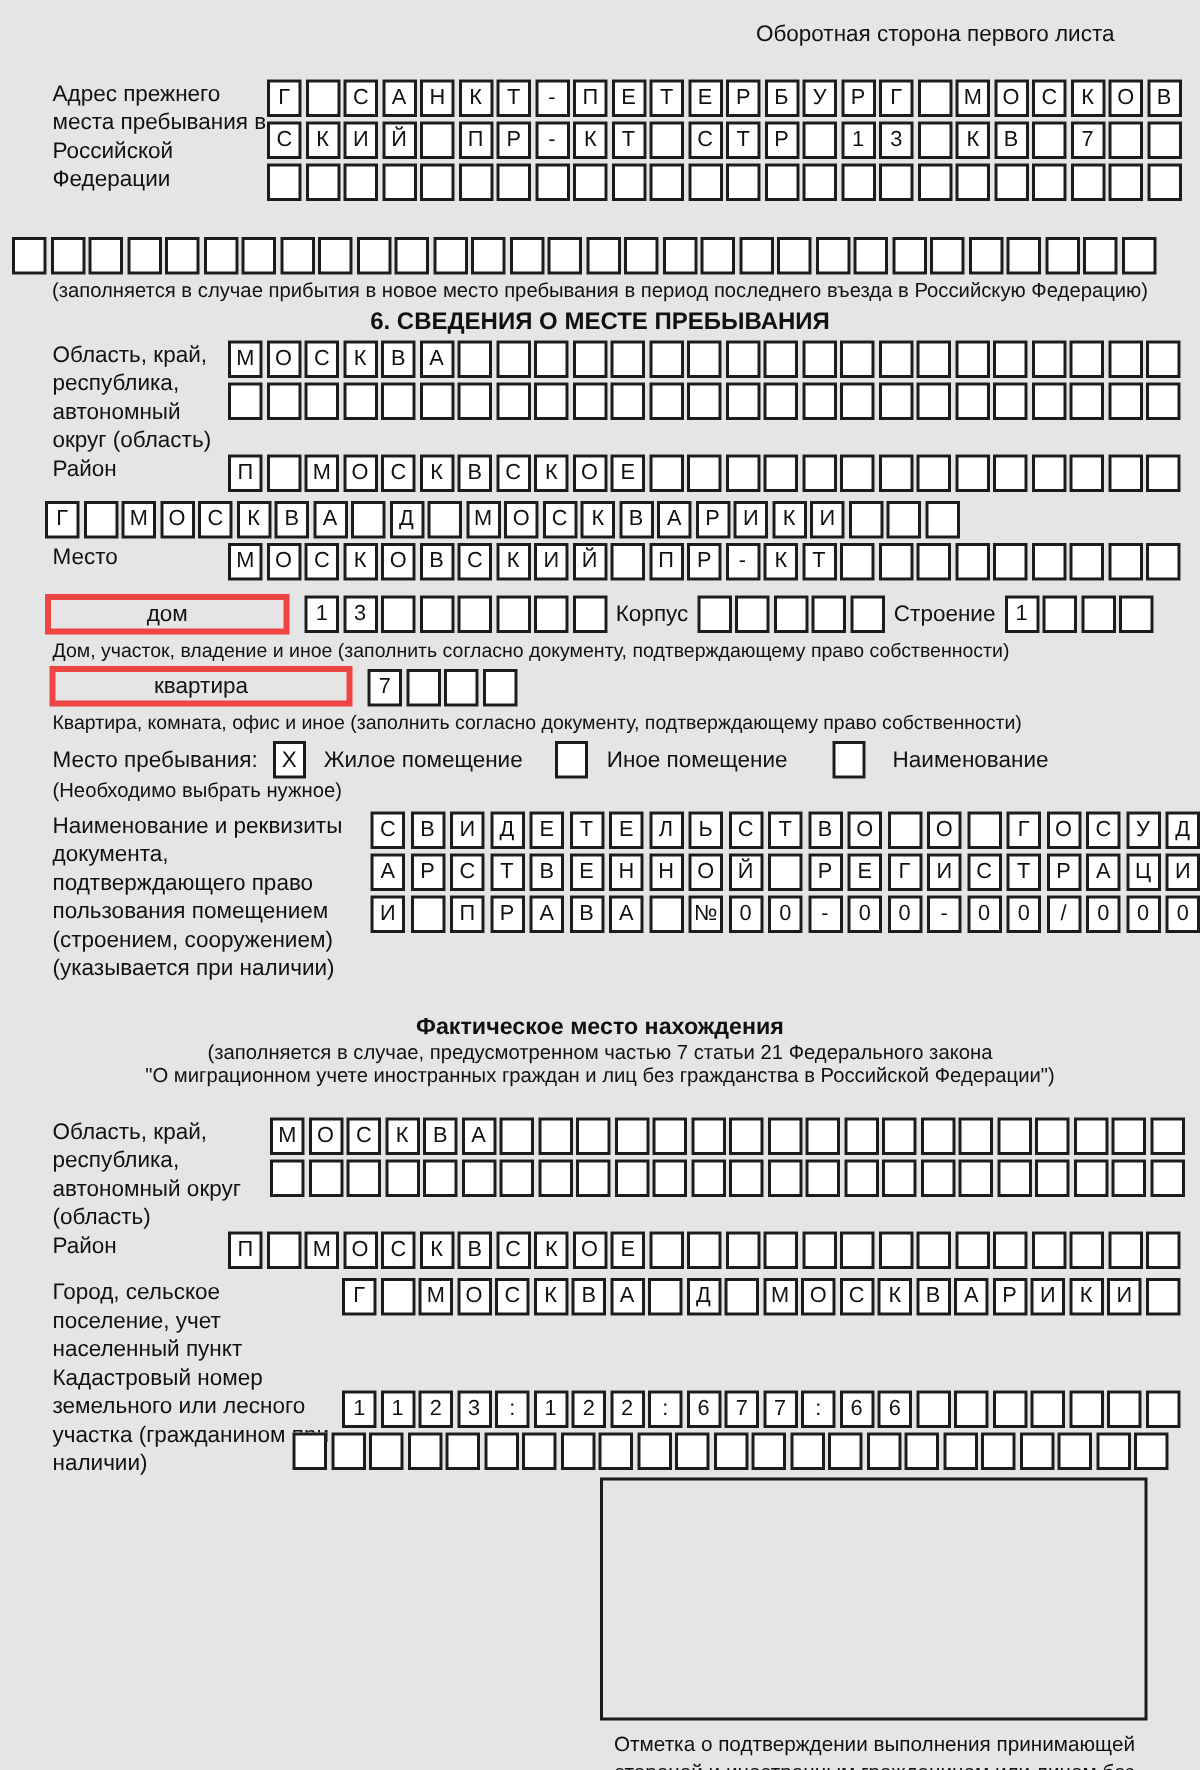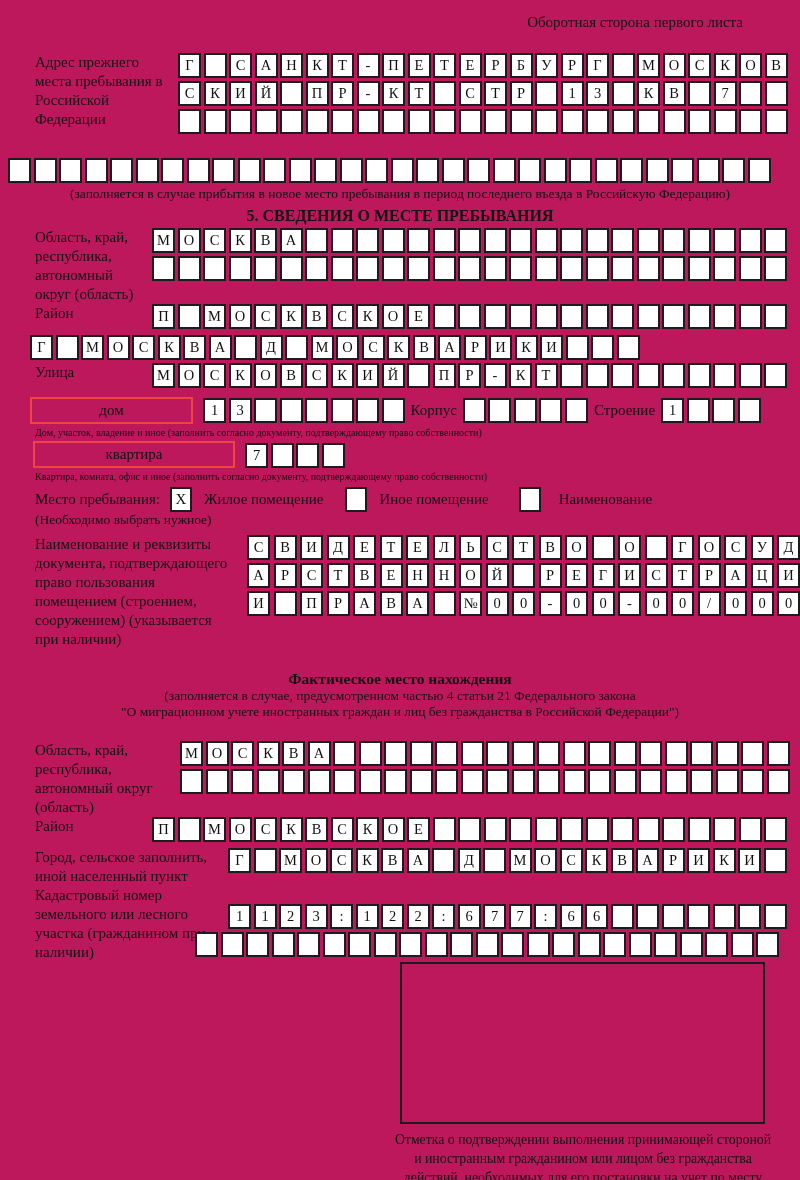--- a/index.html
+++ b/index.html
@@ -1,22 +1,22 @@
 <!DOCTYPE html>
 <html><head>
 <meta charset="utf-8">
 <style>
   html,body{margin:0;padding:0;background:#fff;}
   .page{
     position:relative;
     width:800px;height:1180px;
     margin:0 auto;
-    background:#be185d;
+    background:#e5e5e5;
     color:#111;
-    font-family:Liberation Serif, serif;
+    font-family:Liberation Sans, sans-serif;
     font-size:15px;
     overflow:hidden;
     box-sizing:border-box;
     padding-top:14px;
   }
   .hdr-right{ text-align:right; padding-right:57px; font-size:15px; }
 
   
   .cellrow{ display:flex; gap:2.5px; margin-bottom:3px; }
   .cell{
@@ -35,28 +35,28 @@
   .sub-title{ font-weight:bold; font-size:15.5px; text-align:center; }
   .mt3{margin-top:3px;} .mt4{margin-top:21px;} .mt5{margin-top:5px;}
   .mt6{margin-top:6px;} .mt7{margin-top:7px;} .mt22{margin-top:22px;}
   .indent30{ margin-left:30px; }
   .indent-cad2{ margin-left:-33px; }
   .cad-cells{ margin-top:18px; }
 
   
   .houserow{ display:flex; align-items:center; margin-left:30px; }
   .namedbox{
-    box-sizing:border-box; border:2px solid #ef4444; height:27px;
+    box-sizing:border-box; border:4px solid #ef4444; height:27px;
     display:flex; align-items:center; justify-content:center; font-size:15px;
   }
   .dom-box{ width:163px; margin-right:10px; }
   .kv-box{ width:202px; margin-right:10px; }
   .aptrow{ display:flex; align-items:flex-end; margin-left:33px; }
   .inline-lbl{ margin:0 6px; white-space:nowrap; }
-  .note-left{ padding-left:35px; font-size:10px; }
+  .note-left{ padding-left:35px; font-size:13px; }
 
   
   .stayrow{ display:flex; align-items:center; padding-left:35px; }
   .chk{
     box-sizing:border-box; width:22px; height:25px; border:2px solid #1c1c1c;
     display:flex; align-items:center; justify-content:center; font-size:15px;
     margin:0 12px 0 10px; flex:0 0 22px; background:#fff;
   }
   .stay-note{ margin-left:35px; width:610px; font-size:13.5px; }
 
@@ -183,21 +183,21 @@
       <span class="cell"></span>
       <span class="cell"></span>
       <span class="cell"></span>
       <span class="cell"></span>
       <span class="cell"></span>
       <span class="cell"></span>
       <span class="cell"></span>
     </div>
   <div class="caption center mt3">(заполняется в случае прибытия в новое место пребывания в период последнего въезда в Российскую Федерацию)</div>
 
-  <div class="sec-title mt5">5. СВЕДЕНИЯ О МЕСТЕ ПРЕБЫВАНИЯ</div>
+  <div class="sec-title mt5">6. СВЕДЕНИЯ О МЕСТЕ ПРЕБЫВАНИЯ</div>
 
   <div class="rowflex mt3">
     <div class="lbl w152">Область, край, республика, автономный округ (область)</div>
     <div>
       <div class="cellrow">
           <span class="cell">М</span>
           <span class="cell">О</span>
           <span class="cell">С</span>
           <span class="cell">К</span>
           <span class="cell">В</span>
@@ -306,21 +306,21 @@
         <span class="cell">И</span>
         <span class="cell">К</span>
         <span class="cell">И</span>
         <span class="cell"></span>
         <span class="cell"></span>
         <span class="cell"></span>
       </div>
   </div>
 
   <div class="rowflex">
-    <div class="lbl w152">Улица</div>
+    <div class="lbl w152">Место</div>
     <div class="cellrow">
         <span class="cell">М</span>
         <span class="cell">О</span>
         <span class="cell">С</span>
         <span class="cell">К</span>
         <span class="cell">О</span>
         <span class="cell">В</span>
         <span class="cell">С</span>
         <span class="cell">К</span>
         <span class="cell">И</span>
@@ -464,21 +464,21 @@
           <span class="cell">0</span>
           <span class="cell">/</span>
           <span class="cell">0</span>
           <span class="cell">0</span>
           <span class="cell">0</span>
         </div>
     </div>
   </div>
 
   <div class="sub-title mt4">Фактическое место нахождения</div>
-  <div class="caption center">(заполняется в случае, предусмотренном частью 4 статьи 21 Федерального закона</div>
+  <div class="caption center">(заполняется в случае, предусмотренном частью 7 статьи 21 Федерального закона</div>
   <div class="caption center">"О миграционном учете иностранных граждан и лиц без гражданства в Российской Федерации")</div>
 
   <div class="rowflex mt4">
     <div class="lbl w180">Область, край, республика, автономный округ (область)</div>
     <div>
       <div class="cellrow">
           <span class="cell">М</span>
           <span class="cell">О</span>
           <span class="cell">С</span>
           <span class="cell">К</span>
@@ -557,21 +557,21 @@
         <span class="cell"></span>
         <span class="cell"></span>
         <span class="cell"></span>
         <span class="cell"></span>
         <span class="cell"></span>
         <span class="cell"></span>
       </div>
   </div>
 
   <div class="rowflex mt3">
-    <div class="lbl w228" style="padding-right:20px;">Город, сельское заполнить, иной населенный пункт</div>
+    <div class="lbl w228" style="padding-right:20px;">Город, сельское поселение, учет населенный пункт</div>
     <div class="cellrow">
         <span class="cell">Г</span>
         <span class="cell"></span>
         <span class="cell">М</span>
         <span class="cell">О</span>
         <span class="cell">С</span>
         <span class="cell">К</span>
         <span class="cell">В</span>
         <span class="cell">А</span>
         <span class="cell"></span>

